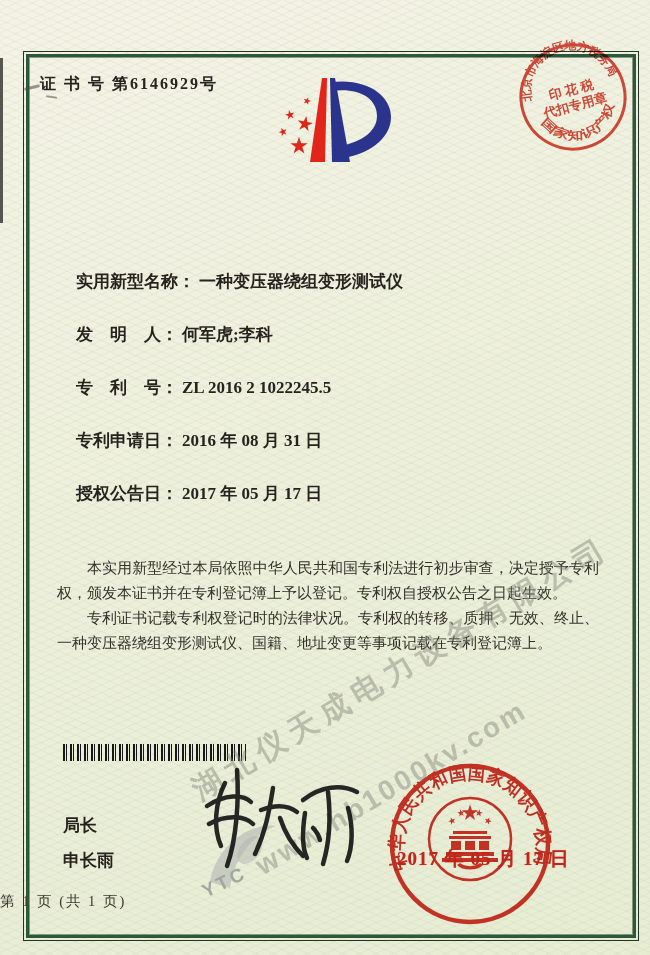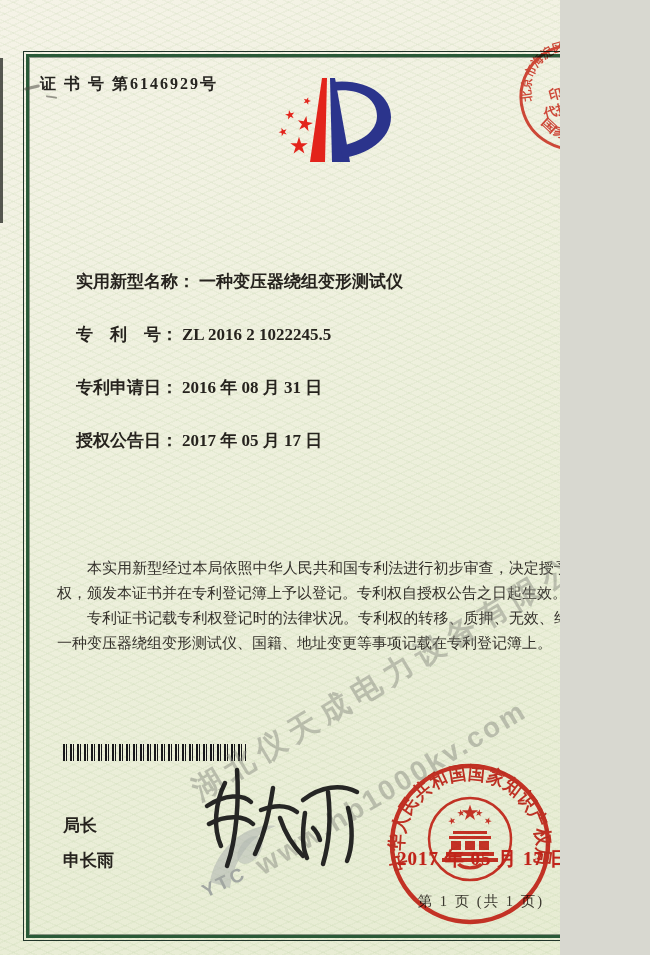--- a/index.html
+++ b/index.html
@@ -1,17 +1,17 @@
 <!DOCTYPE html>
 <html><head>
 <meta charset="utf-8">
 <style>
   html,body{margin:0;padding:0;background:#d8d8d0;}
   .sheet{
-    position:relative;width:560px;height:955px;overflow:hidden;
+    position:relative;width:650px;height:955px;overflow:hidden;
     font-family:"Liberation Serif","DejaVu Serif",serif;
     background:
       repeating-linear-gradient(24deg, rgba(165,195,140,.10) 0 1.5px, rgba(0,0,0,0) 1.5px 7px),
       repeating-linear-gradient(-24deg, rgba(165,195,140,.10) 0 1.5px, rgba(0,0,0,0) 1.5px 7px),
       linear-gradient(160deg,#f5f3e7 0%,#eef0dd 45%,#e7ecd3 100%);
     color:#262420;
   }
   .border-frame{
     position:absolute;left:26px;top:54px;width:604px;height:878px;
     border:3px solid #2a5a38;
@@ -56,21 +56,21 @@
     font-family:"Liberation Sans","DejaVu Sans",sans-serif;font-weight:700;}
   .watermark.l1{left:195px;top:772px;font-size:30px;letter-spacing:7px;transform:rotate(-31deg);transform-origin:0 50%;}
   .watermark.l2{left:258px;top:852px;font-size:28px;letter-spacing:3px;transform:rotate(-31deg);transform-origin:0 50%;}
 
   .main-seal{position:absolute;left:383px;top:757px;z-index:5;mix-blend-mode:multiply;opacity:.93;}
   .seal-date{position:absolute;left:397px;top:846px;z-index:6;font-size:19px;font-weight:700;
     color:#c0241a;letter-spacing:1px;white-space:nowrap;text-shadow:0 0 1px rgba(192,36,26,.4);}
 
   .tax-seal{position:absolute;left:514px;top:38px;z-index:5;mix-blend-mode:multiply;opacity:.9;}
 
-  .footer{position:absolute;left:0;right:16px;top:892px;text-align:right;z-index:2;
+  .footer{position:absolute;left:0;right:0;top:892px;text-align:left;z-index:2;
     font-size:14.5px;letter-spacing:2px;color:#3b382f;}
 </style>
 </head>
 <body>
 
 <div class="sheet">
 
   <div class="border-frame"></div>
   <div class="scan-strip"></div>
   <div class="smudge a"></div>
@@ -91,20 +91,23 @@
     </g>
     <polygon fill="#e3241b" points="70,20 75,20 73,104 58,104"></polygon>
     <polygon fill="#2b348c" points="78,20 83,20 98,104 80,104"></polygon>
     <path fill="#2b348c" d="M 80,24 C 116,20 139,38 139,59 C 139,82 114,97 91,100 L 88,88 C 110,84 125,73 125,58 C 125,39 105,29 79,33 Z"></path>
   </svg>
 
 
   <div class="fields">
     <div class="field-row">
       <span>实用新型名称：</span><span class="val">一种变压器绕组变形测试仪</span>
+    </div>
+    <div class="field-row">
+      <span>发　明　人：</span><span class="val">何军虎;李科</span>
     </div>
     <div class="field-row">
       <span>专　利　号：</span><span class="val">ZL 2016 2 1022245.5</span>
     </div>
     <div class="field-row">
       <span>专利申请日：</span><span class="val">2016 年 08 月 31 日</span>
     </div>
     <div class="field-row">
       <span>授权公告日：</span><span class="val">2017 年 05 月 17 日</span>
     </div>

